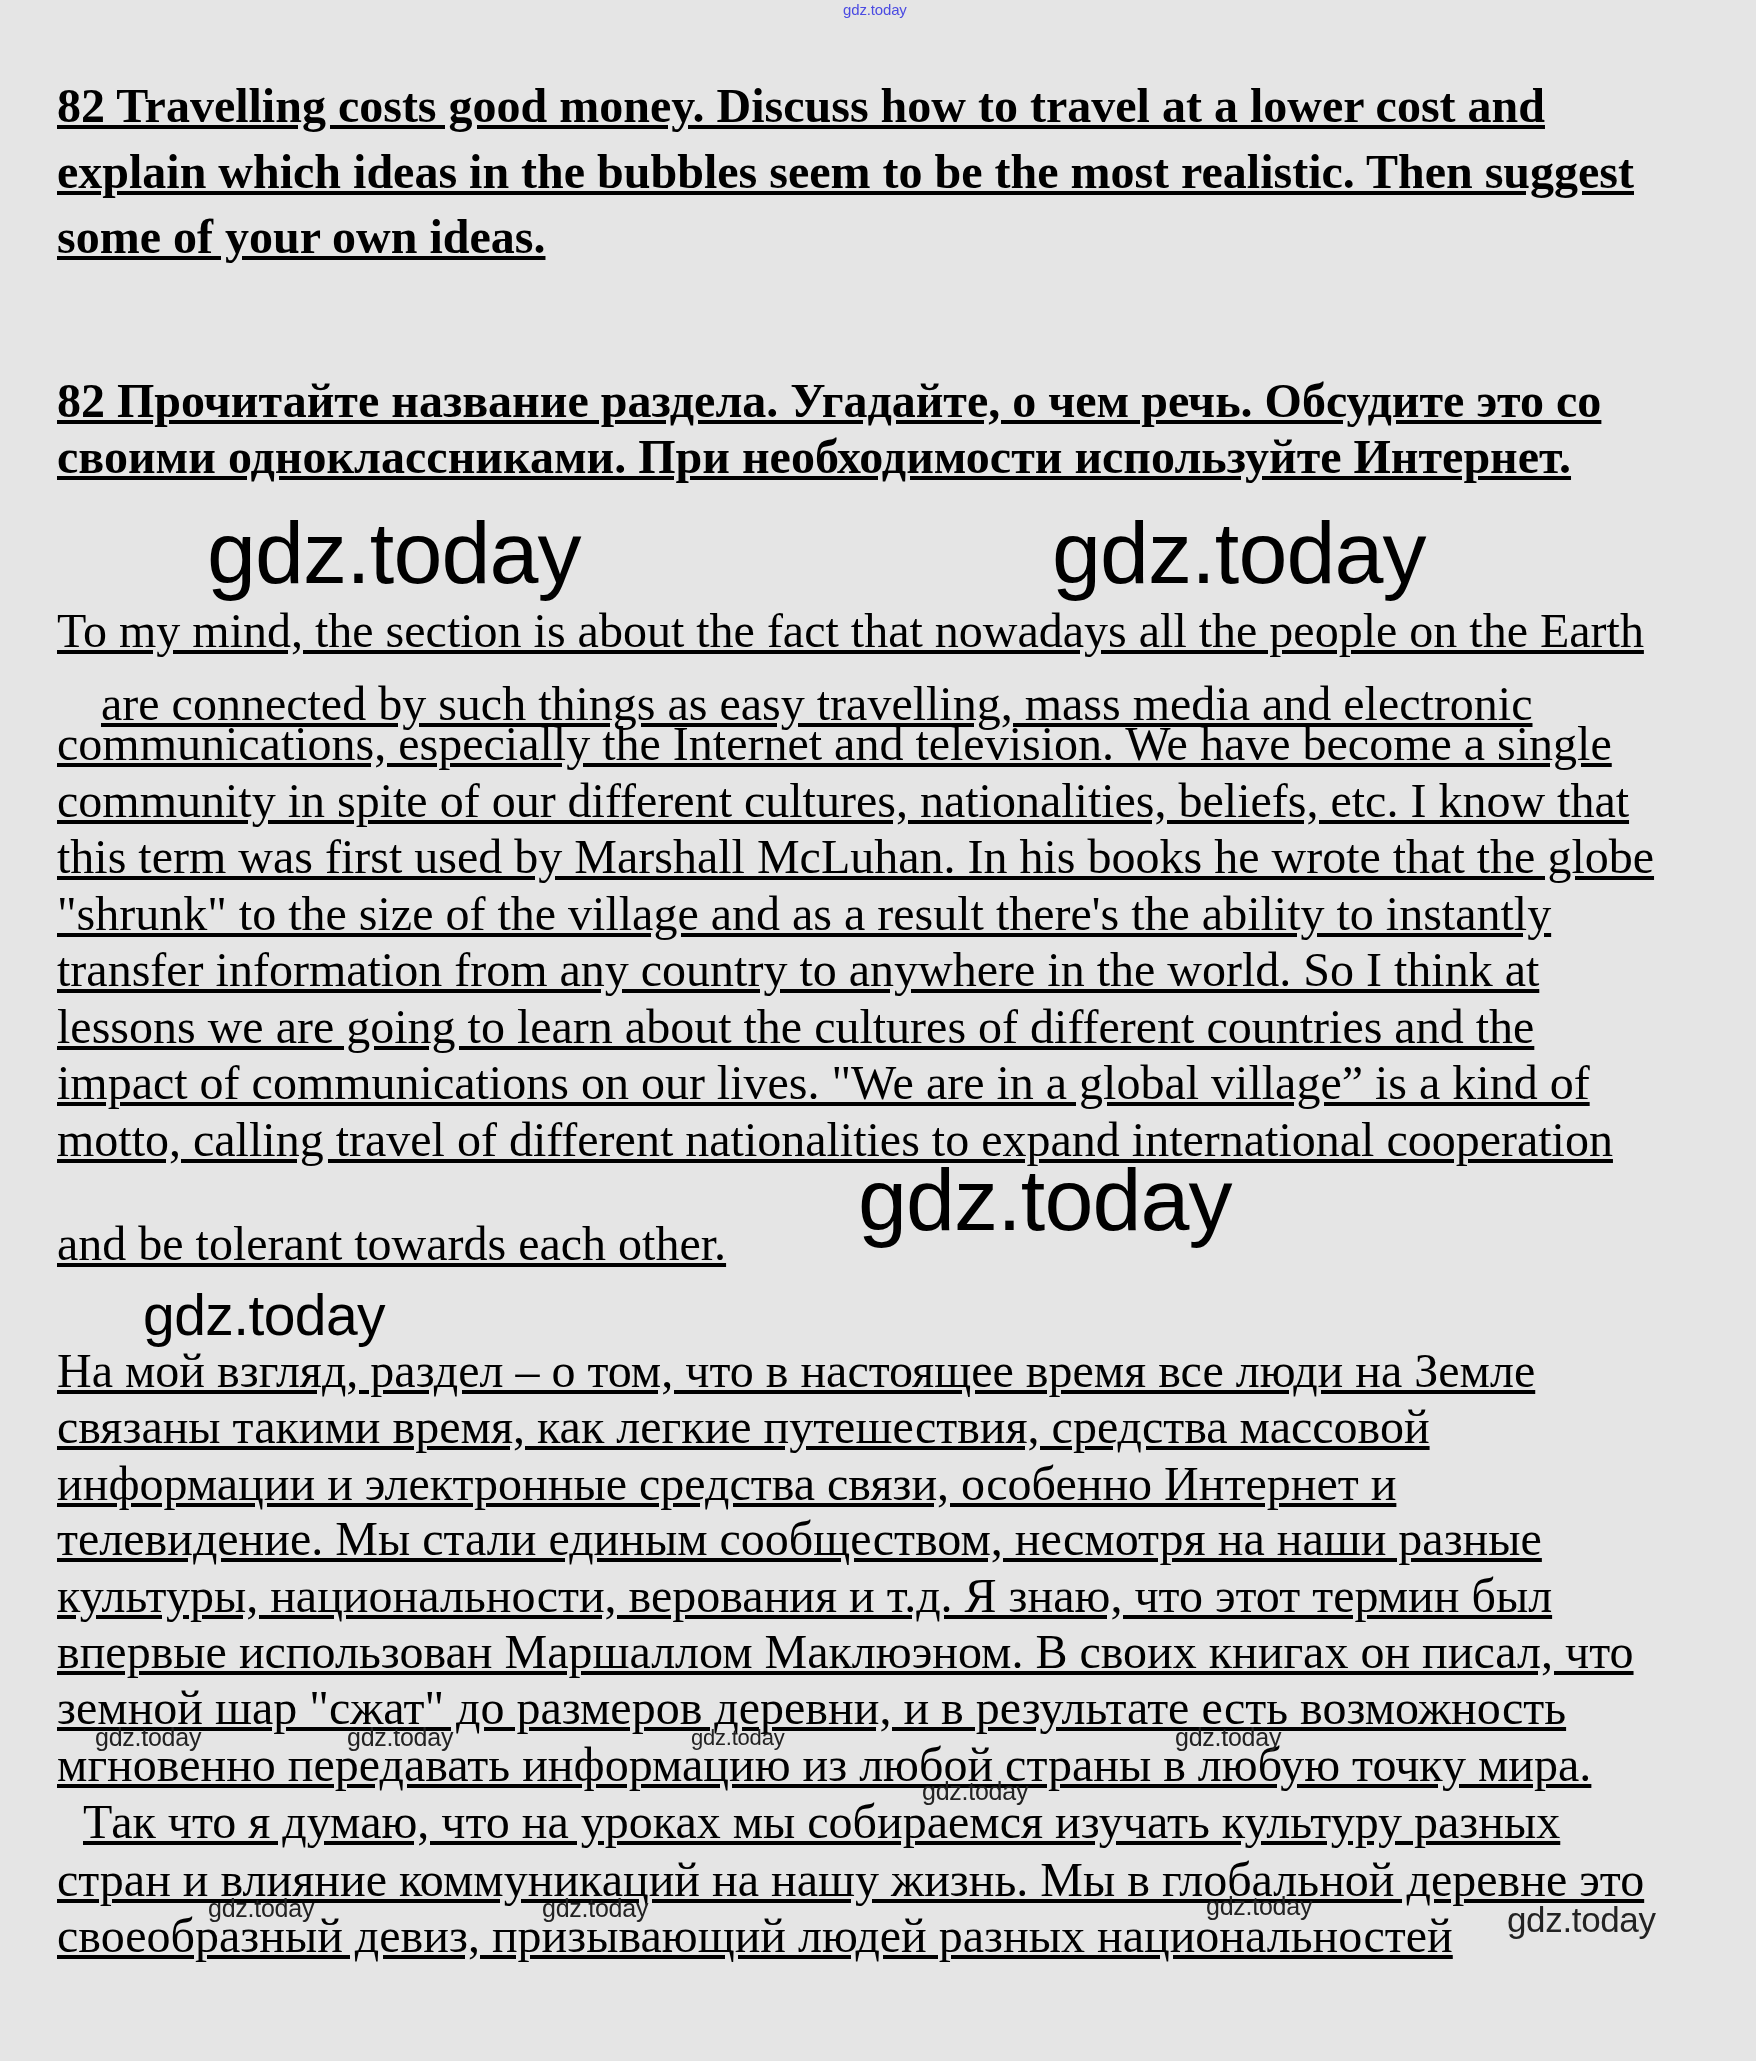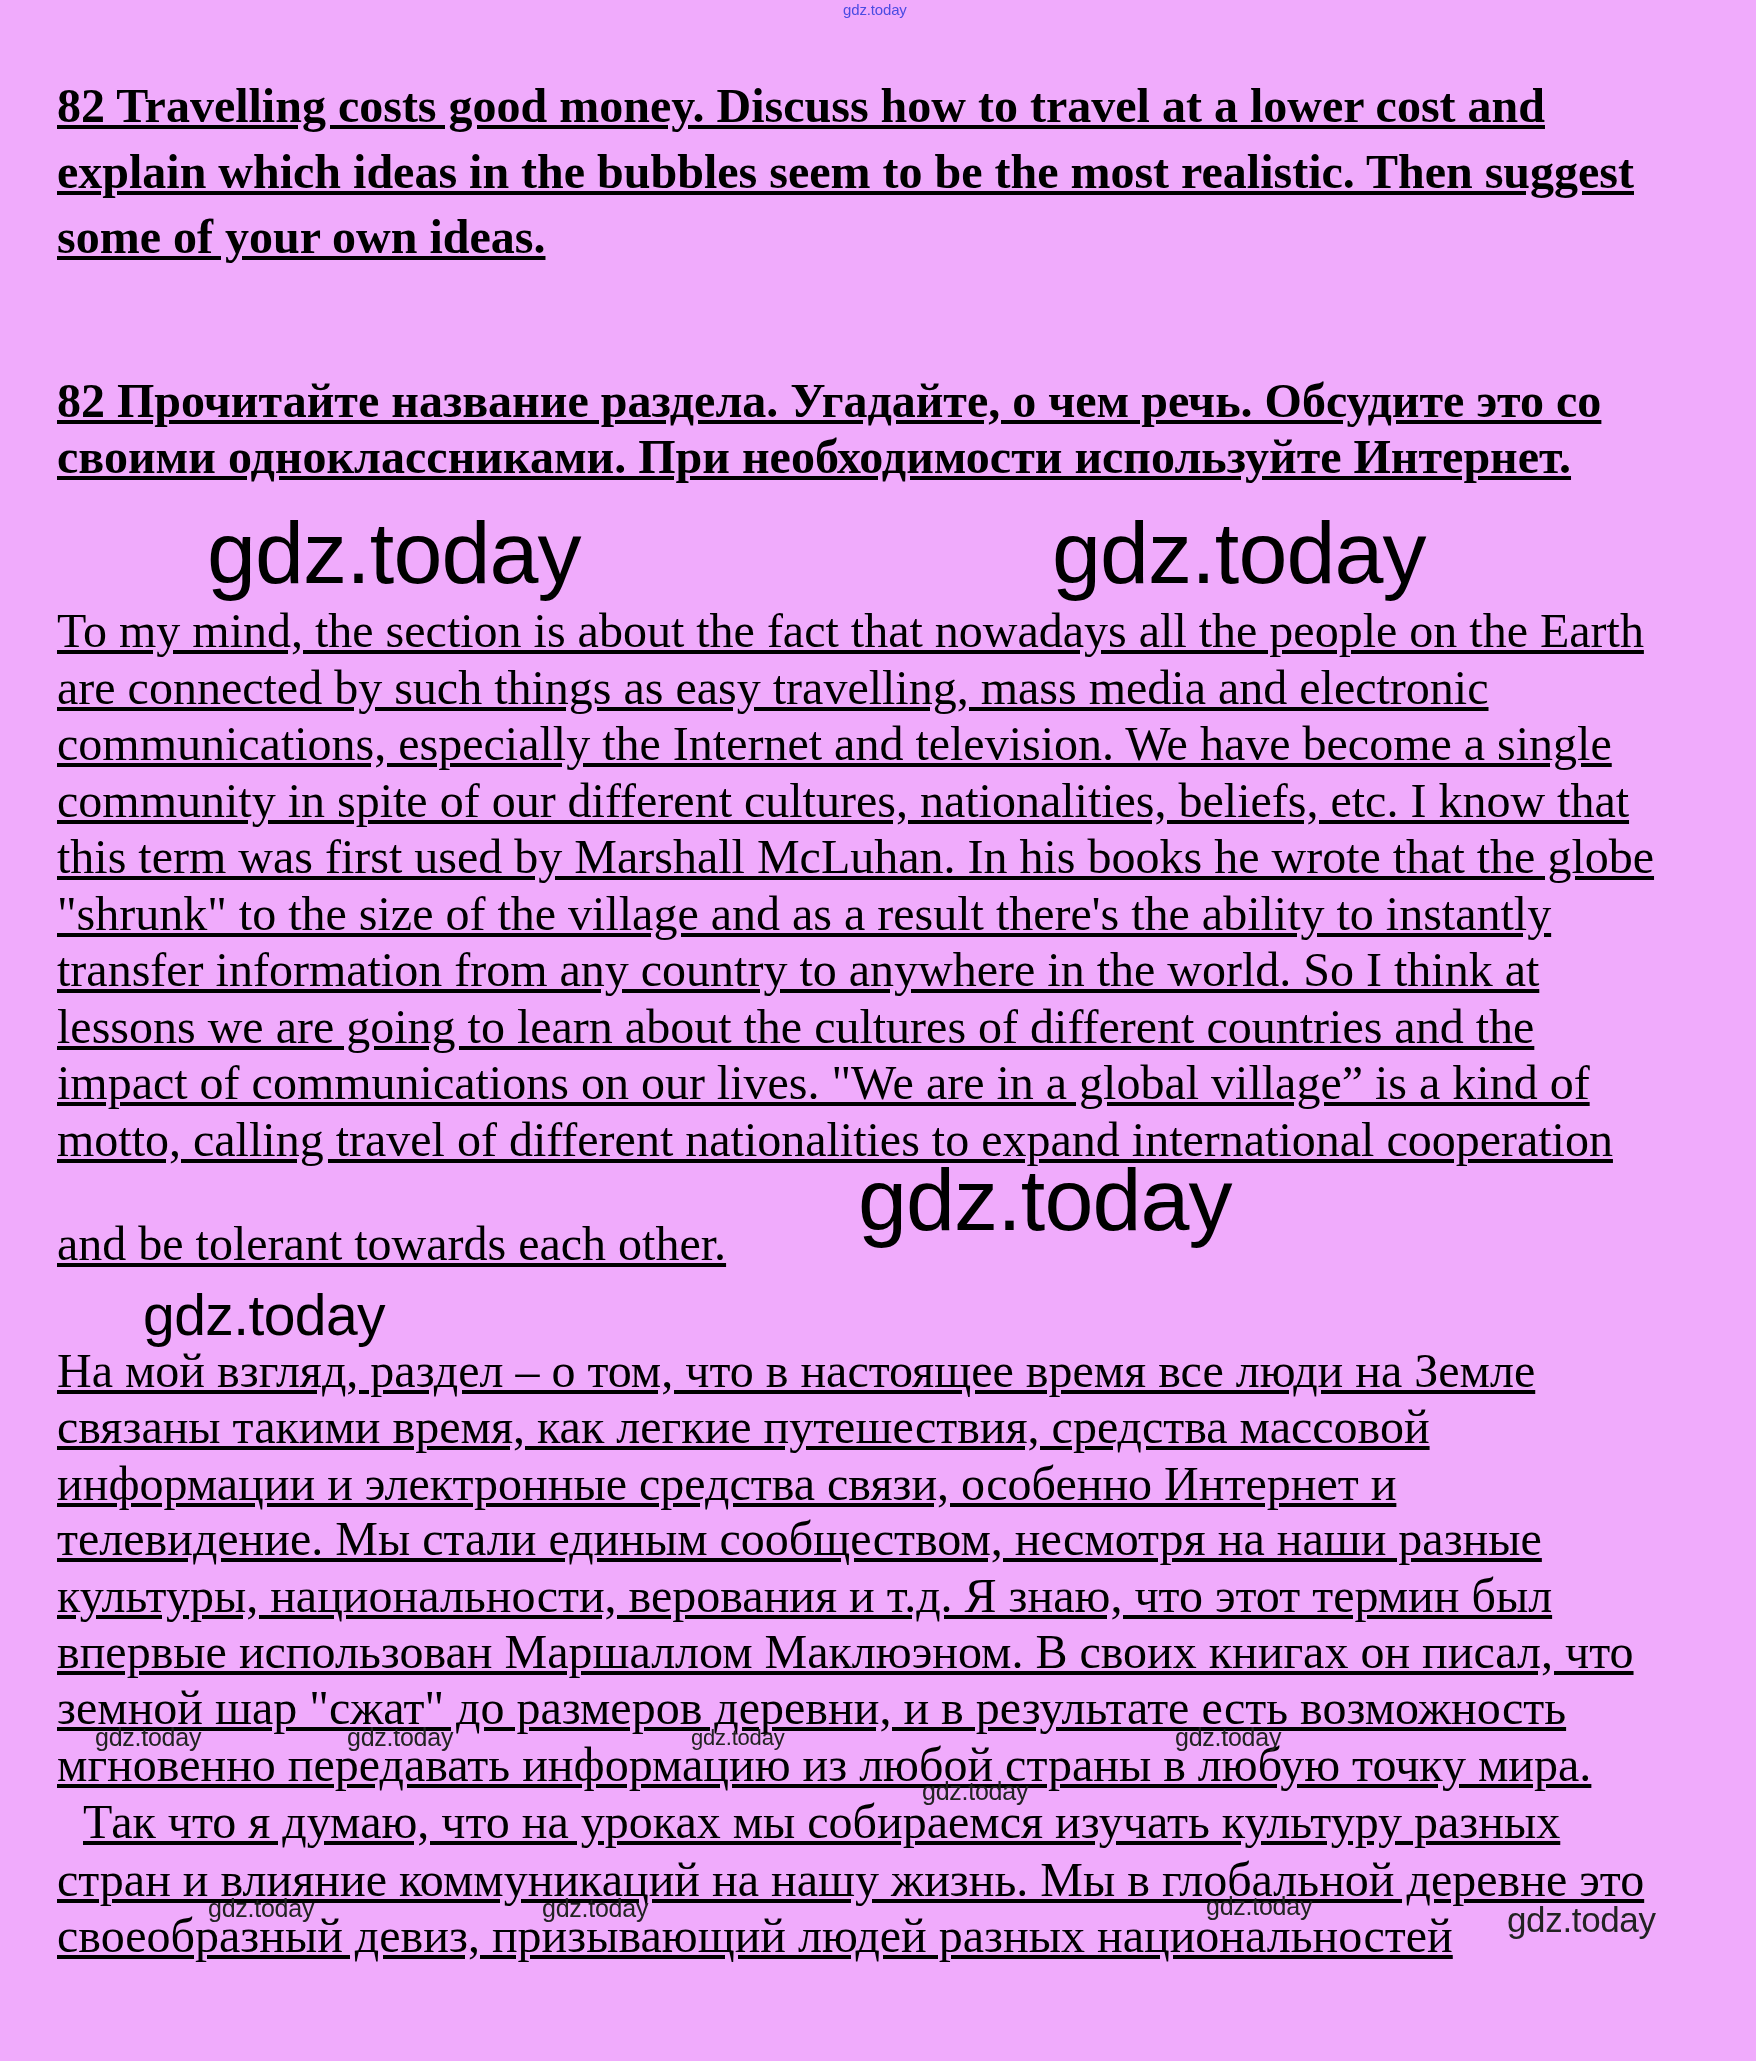--- a/index.html
+++ b/index.html
@@ -1,17 +1,17 @@
 <!DOCTYPE html>
 <html style="font-size:13.5px"><head>
 <meta charset="utf-8">
 <style>
   html, body { margin: 0; padding: 0; background: #ffffff; }
   body { width: 1757px; height: 2062px; position: relative; overflow: hidden; }
-  .page { position: absolute; left: 0; top: 0; width: 1757px; height: 2062px; background: #f0abfc; }
+  .page { position: absolute; left: 0; top: 0; width: 1757px; height: 2062px; background: #e5e5e5; }
   .line {
     position: absolute; left: 57px; white-space: nowrap; color: #000;
     font-family: "Liberation Serif", "DejaVu Serif", serif;
     font-size: 48px; line-height: 1; text-decoration: underline; 
   }
   .bold { font-weight: bold; }
   .wm {
     position: absolute; white-space: nowrap; color: #000;
     font-family: "Liberation Sans", "DejaVu Sans", sans-serif;
     font-weight: 300; line-height: 1; letter-spacing: -0.01em;
@@ -38,21 +38,21 @@
   <div>
     <div class="line bold" style="top:377px;">82 Прочитайте название раздела. Угадайте, о чем речь. Обсудите это со</div>
     <div class="line bold" style="top:433px;">своими одноклассниками. При необходимости используйте Интернет.</div>
   </div>
 
   <div class="wm wm-big" style="left:207px; top:509px;">gdz.today</div>
   <div class="wm wm-big" style="left:1052px; top:509px;">gdz.today</div>
 
   <div>
     <div class="line" style="top:607px;">To my mind, the section is about the fact that nowadays all the people on the Earth</div>
-    <div class="line" style="top:664px;">are connected by such things as easy travelling, mass media and electronic</div>
+    <div class="line" style="top:680px;margin-left:44px;">are connected by such things as easy travelling, mass media and electronic</div>
     <div class="line" style="top:720px;">communications, especially the Internet and television. We have become a single</div>
     <div class="line" style="top:777px;">community in spite of our different cultures, nationalities, beliefs, etc. I know that</div>
     <div class="line" style="top:833px;">this term was first used by Marshall McLuhan. In his books he wrote that the globe</div>
     <div class="line" style="top:890px;">"shrunk" to the size of the village and as a result there's the ability to instantly</div>
     <div class="line" style="top:946px;">transfer information from any country to anywhere in the world. So I think at</div>
     <div class="line" style="top:1003px;">lessons we are going to learn about the cultures of different countries and the</div>
     <div class="line" style="top:1059px;">impact of communications on our lives. "We are in a global village” is a kind of</div>
     <div class="line" style="top:1116px;">motto, calling travel of different nationalities to expand international cooperation</div>
     <div class="line" style="top:1220px;">and be tolerant towards each other.</div>
   </div>

